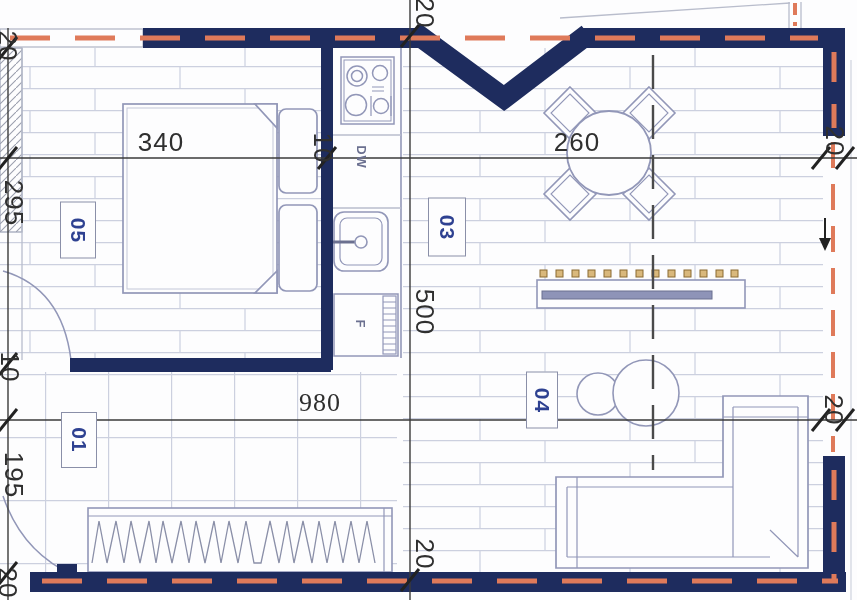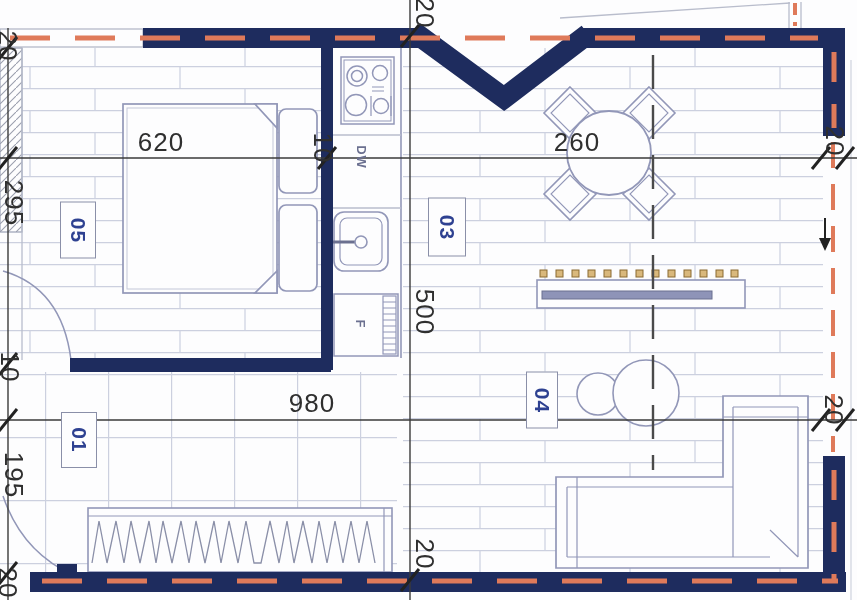--- a/index.html
+++ b/index.html
@@ -202,28 +202,28 @@
       <line x1="836" y1="431" x2="854" y2="409" class="tick"></line>
       <line x1="401" y1="47" x2="419" y2="25" class="tick"></line>
       <line x1="401" y1="591" x2="419" y2="569" class="tick"></line>
       <line x1="-1" y1="59" x2="17" y2="37" class="tick"></line>
       <line x1="-1" y1="375" x2="17" y2="353" class="tick"></line>
       <line x1="-1" y1="584" x2="17" y2="562" class="tick"></line>
     </g>
   </g>
 </svg>
 
-<div class="dim" style="left:161px;top:142px;">620</div>
+<div class="dim" style="left:161px;top:142px;">340</div>
 <div class="dim vdim" style="left:322px;top:148px;">10</div>
 <div class="dim" style="left:577px;top:142px;">260</div>
 <div class="dim vdim" style="left:834px;top:141px;">20</div>
 <div class="dim vdim" style="left:424px;top:13px;">20</div>
 <div class="dim vdim" style="left:424px;top:312px;">500</div>
 <div class="dim vdim" style="left:424px;top:554px;">20</div>
-<div class="dim" style="left:312px;top:403px;">980</div>
+<div class="dim" style="left:320px;top:403px;font-family:Liberation Serif, serif;">980</div>
 <div class="dim vdim" style="left:833px;top:410px;">20</div>
 <div class="dim vdim" style="left:7px;top:46px;">20</div>
 <div class="dim vdim" style="left:13px;top:203px;">295</div>
 <div class="dim vdim" style="left:9px;top:367px;">10</div>
 <div class="dim vdim" style="left:13px;top:475px;">195</div>
 <div class="dim vdim" style="left:7px;top:583px;">20</div>
 
 <div class="room-label" style="left:78px;top:230px;width:36px;height:57px;">
   <span>05</span>
 </div>

